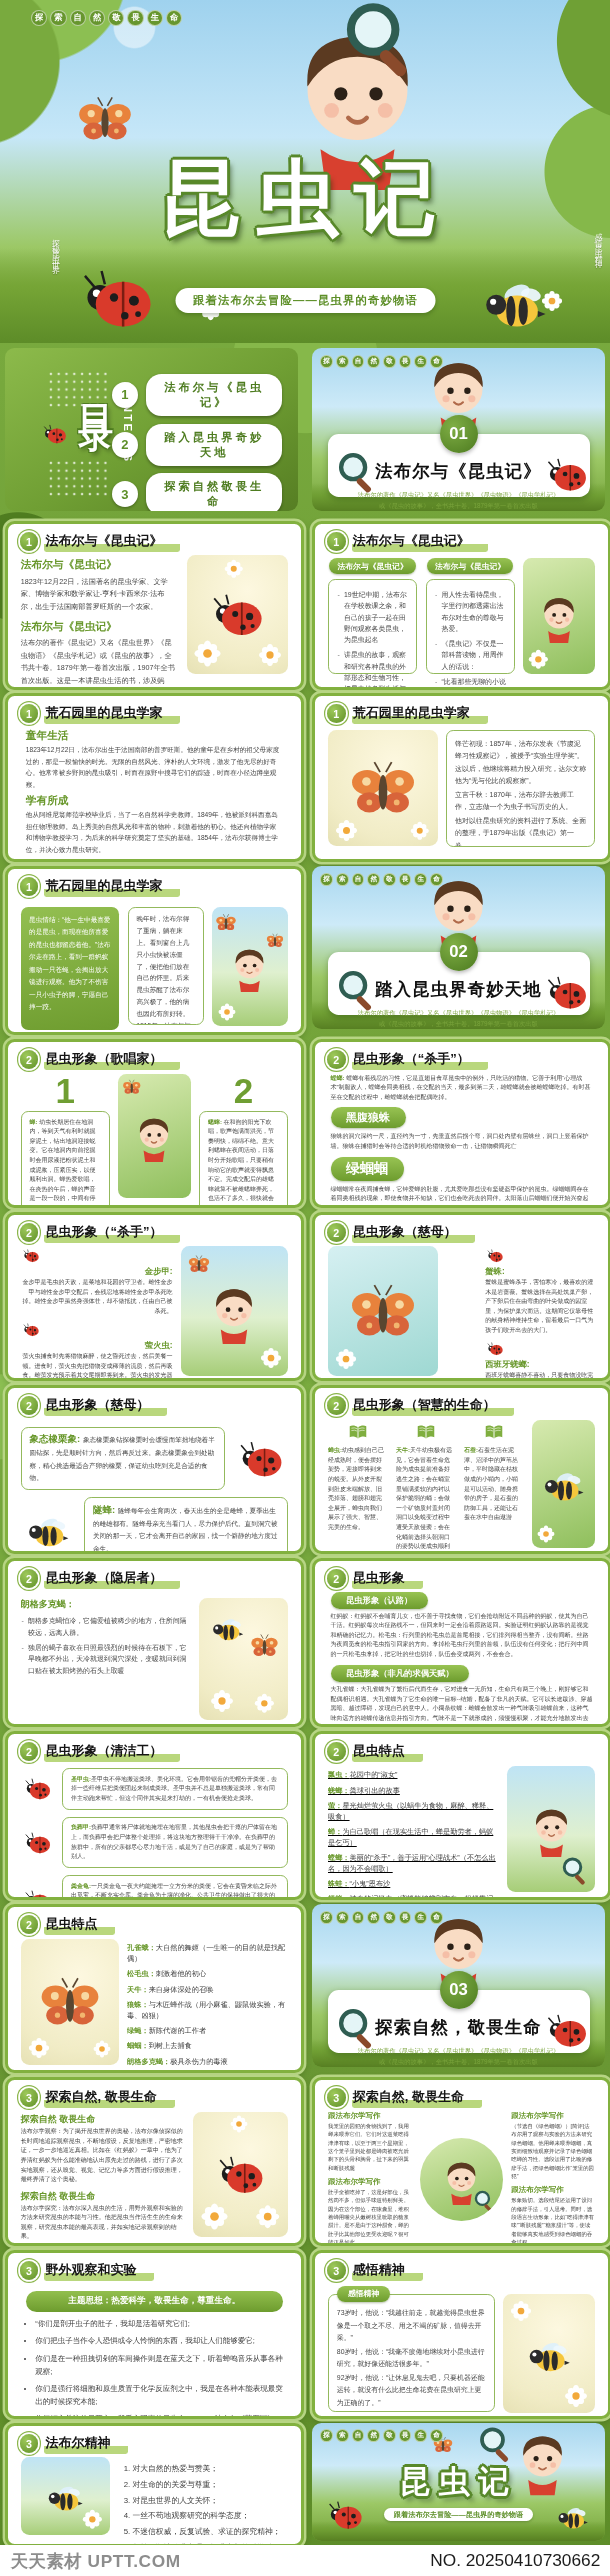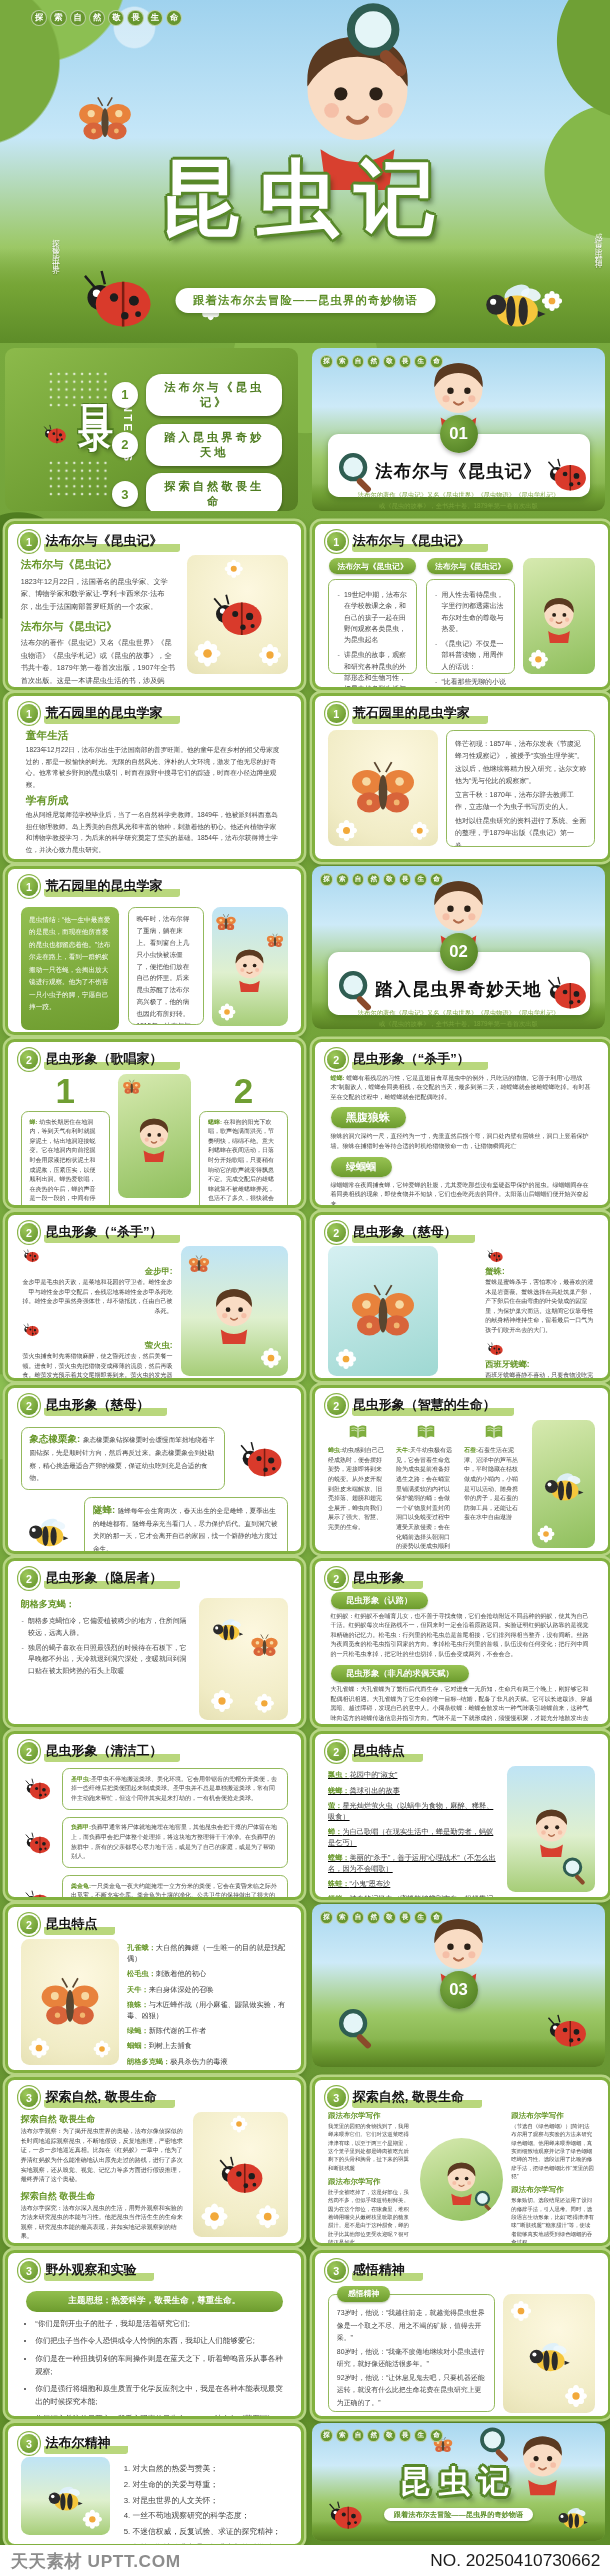--- a/index.html
+++ b/index.html
@@ -470,21 +470,21 @@
       <span class="num-badge">2</span>
       <h2 class="s-title">昆虫形象（“杀手”）</h2>
     </div>
     <div class="col" style="padding:1.2px 15.5px;">
       <p class="t tiny" style="margin:1.2px 0;">
         <span class="gb">螳螂:</span>
         <span>螳螂有着残忍的习性，它是直翅目食草昆虫中的例外，只吃活的猎物。它善于利用“心理战术”制服敌人，螳螂会同类相残，在交配的当天，最多到第二天，雄螳螂就会被雌螳螂吃掉。有时甚至在交配的过程中，雌螳螂就会把配偶吃掉。</span>
       </p>
       <span class="pill" style="align-self:flex-start;margin:3.6px 0 2.4px;font-size:11px;">黑腹狼蛛</span>
       <p class="t tiny" style="margin:1.2px 0;">狼蛛的洞穴深约一尺，直径约为一寸，先垂直然后拐个弯，洞口处内壁有层蛛丝，洞口上竖着保护墙。狼蛛在捕猎时会等待合适的时机给猎物致命一击，让猎物瞬间死亡</p>
-      <span class="pill" style="align-self:flex-start;margin:4.8px 0 2.4px;font-size:10px;">绿蝈蝈</span>
+      <span class="pill" style="align-self:flex-start;margin:4.8px 0 2.4px;font-size:14px;">绿蝈蝈</span>
       <p class="t tiny" style="margin:1.2px 0;">绿蝈蝈常在夜间捕食蝉，它钟爱蝉的肚腹，尤其爱吃那些没有坚硬盔甲保护的昆虫。绿蝈蝈间存在着同类相残的现象，即使食物并不短缺，它们也会吃死去的同伴。太阳落山后蝈蝈们便开始兴奋起来</p>
     </div>
   </section>
 
   <section class="slide framed" style="left:4.8px;top:1212px;width:293px;height:163px;">
     <div class="s-head">
       <span class="num-badge">2</span>
       <h2 class="s-title">昆虫形象（“杀手”）</h2>
     </div>
     <div class="row" style="padding-top:1.2px;text-align:right;">
@@ -735,20 +735,24 @@
         <span class="badge-char">然</span>
         <span class="badge-char">敬</span>
         <span class="badge-char">畏</span>
         <span class="badge-char">生</span>
         <span class="badge-char">命</span>
       </div>
     <svg class="icon" style="position:absolute;left:50%;margin-left:-57px;top:0;width:113px;height:89px;" viewBox="0 0 190 150" width="113" height="89">
         <use href="#boy"></use>
       </svg>
     <div class="d-circle">03</div>
+    <div class="d-banner">
+      <h3>探索自然，敬畏生命</h3>
+      <p>法布尔的著作《昆虫记》又名《昆虫世界》《昆虫物语》《昆虫学札记》或《昆虫的故事》，全书共十卷。1879年第一卷首次出版</p>
+    </div>
     <svg class="icon" style="position:absolute;left:20px;bottom:15.5px;width:48px;height:48px;z-index:4;" viewBox="0 0 80 80" width="48" height="48">
         <use href="#magnifier"></use>
       </svg>
     <svg class="icon" style="position:absolute;right:13px;bottom:13px;width:51px;height:48px;z-index:4;" viewBox="0 0 86 80" width="51" height="48">
         <use href="#ladybug"></use>
       </svg>
   </section>
 
   <section class="slide framed" style="left:4.8px;top:2077px;width:293px;height:163px;">
     <div class="s-head">

